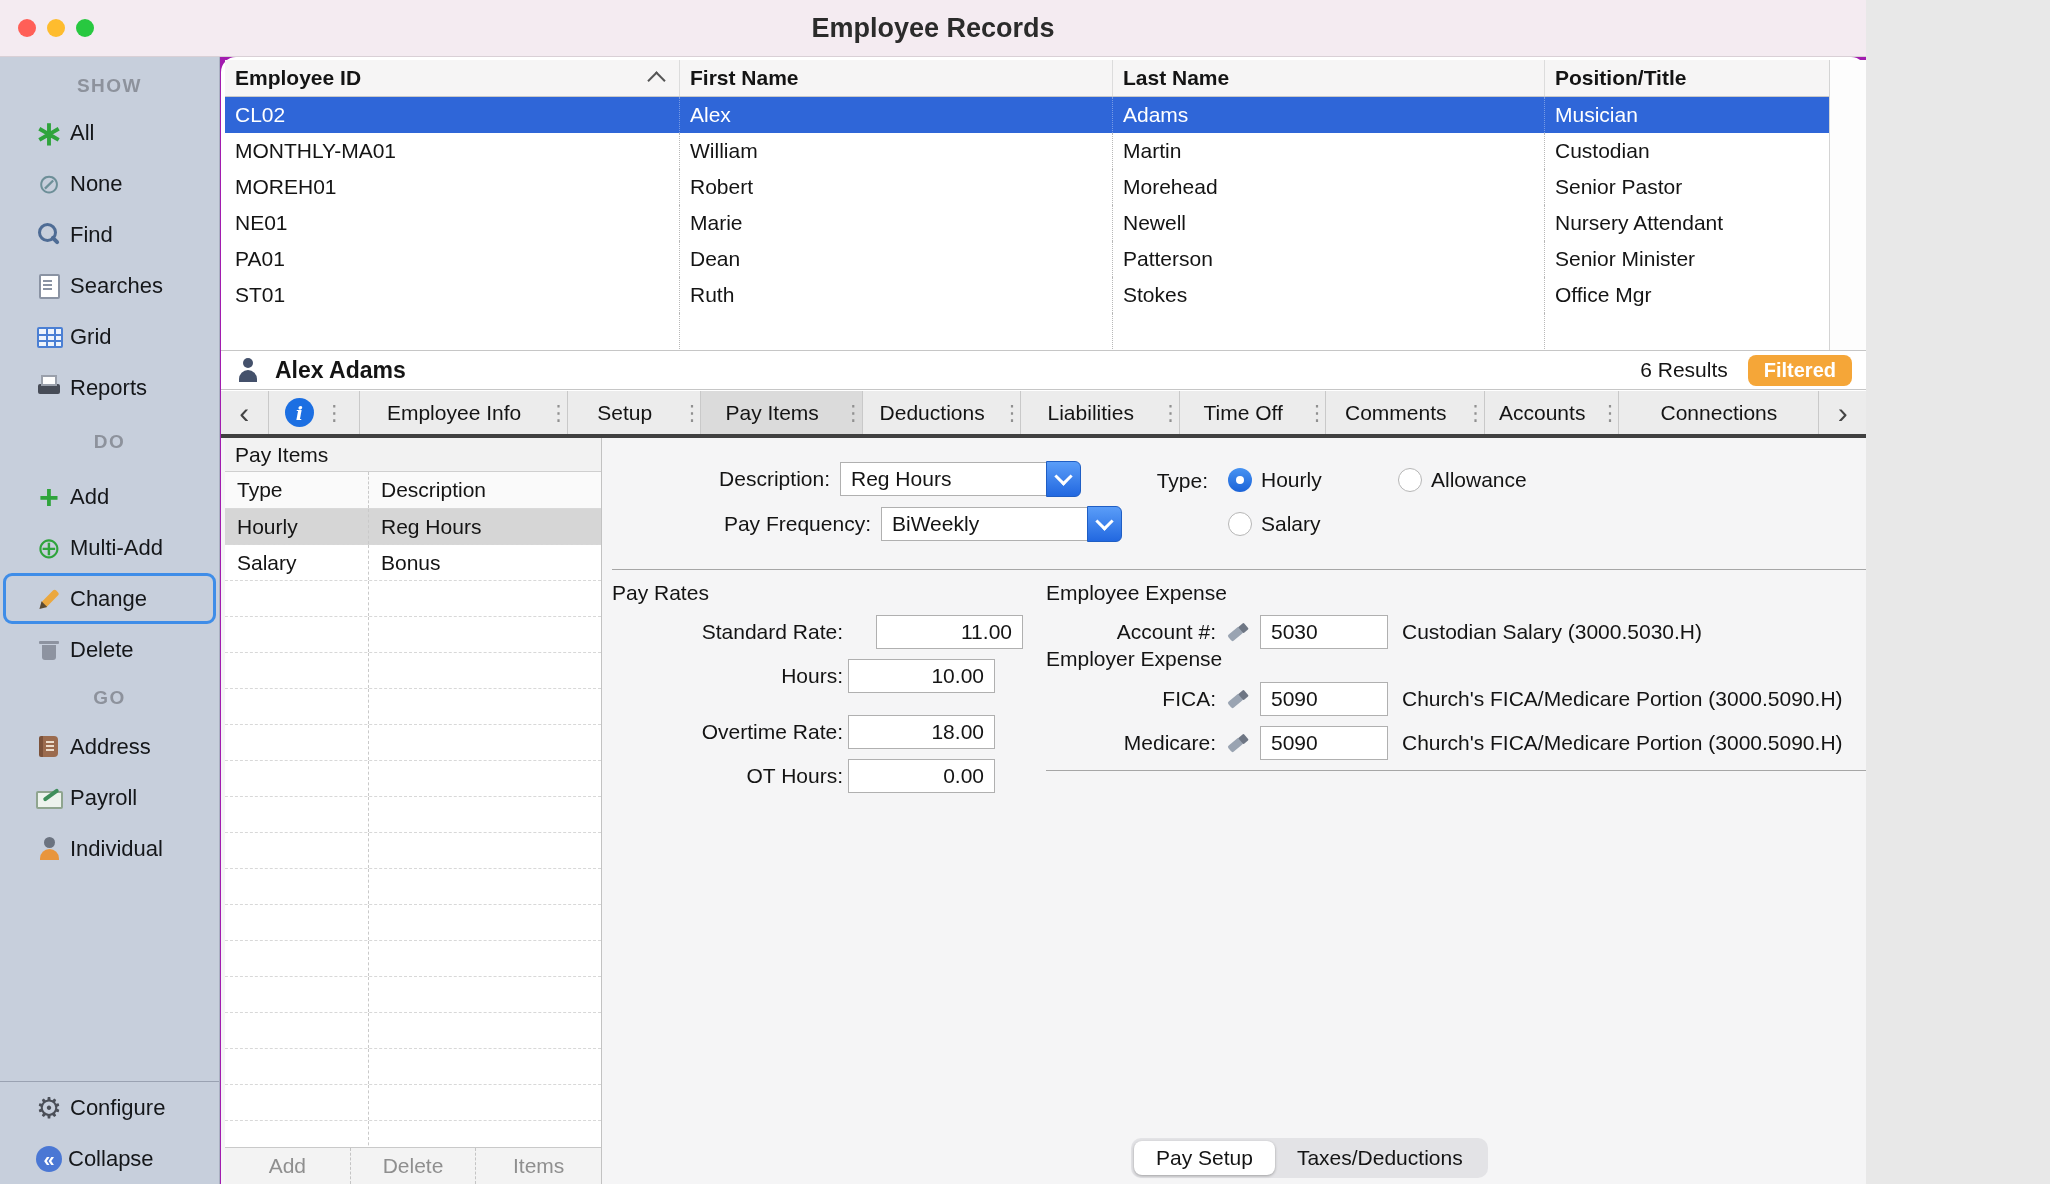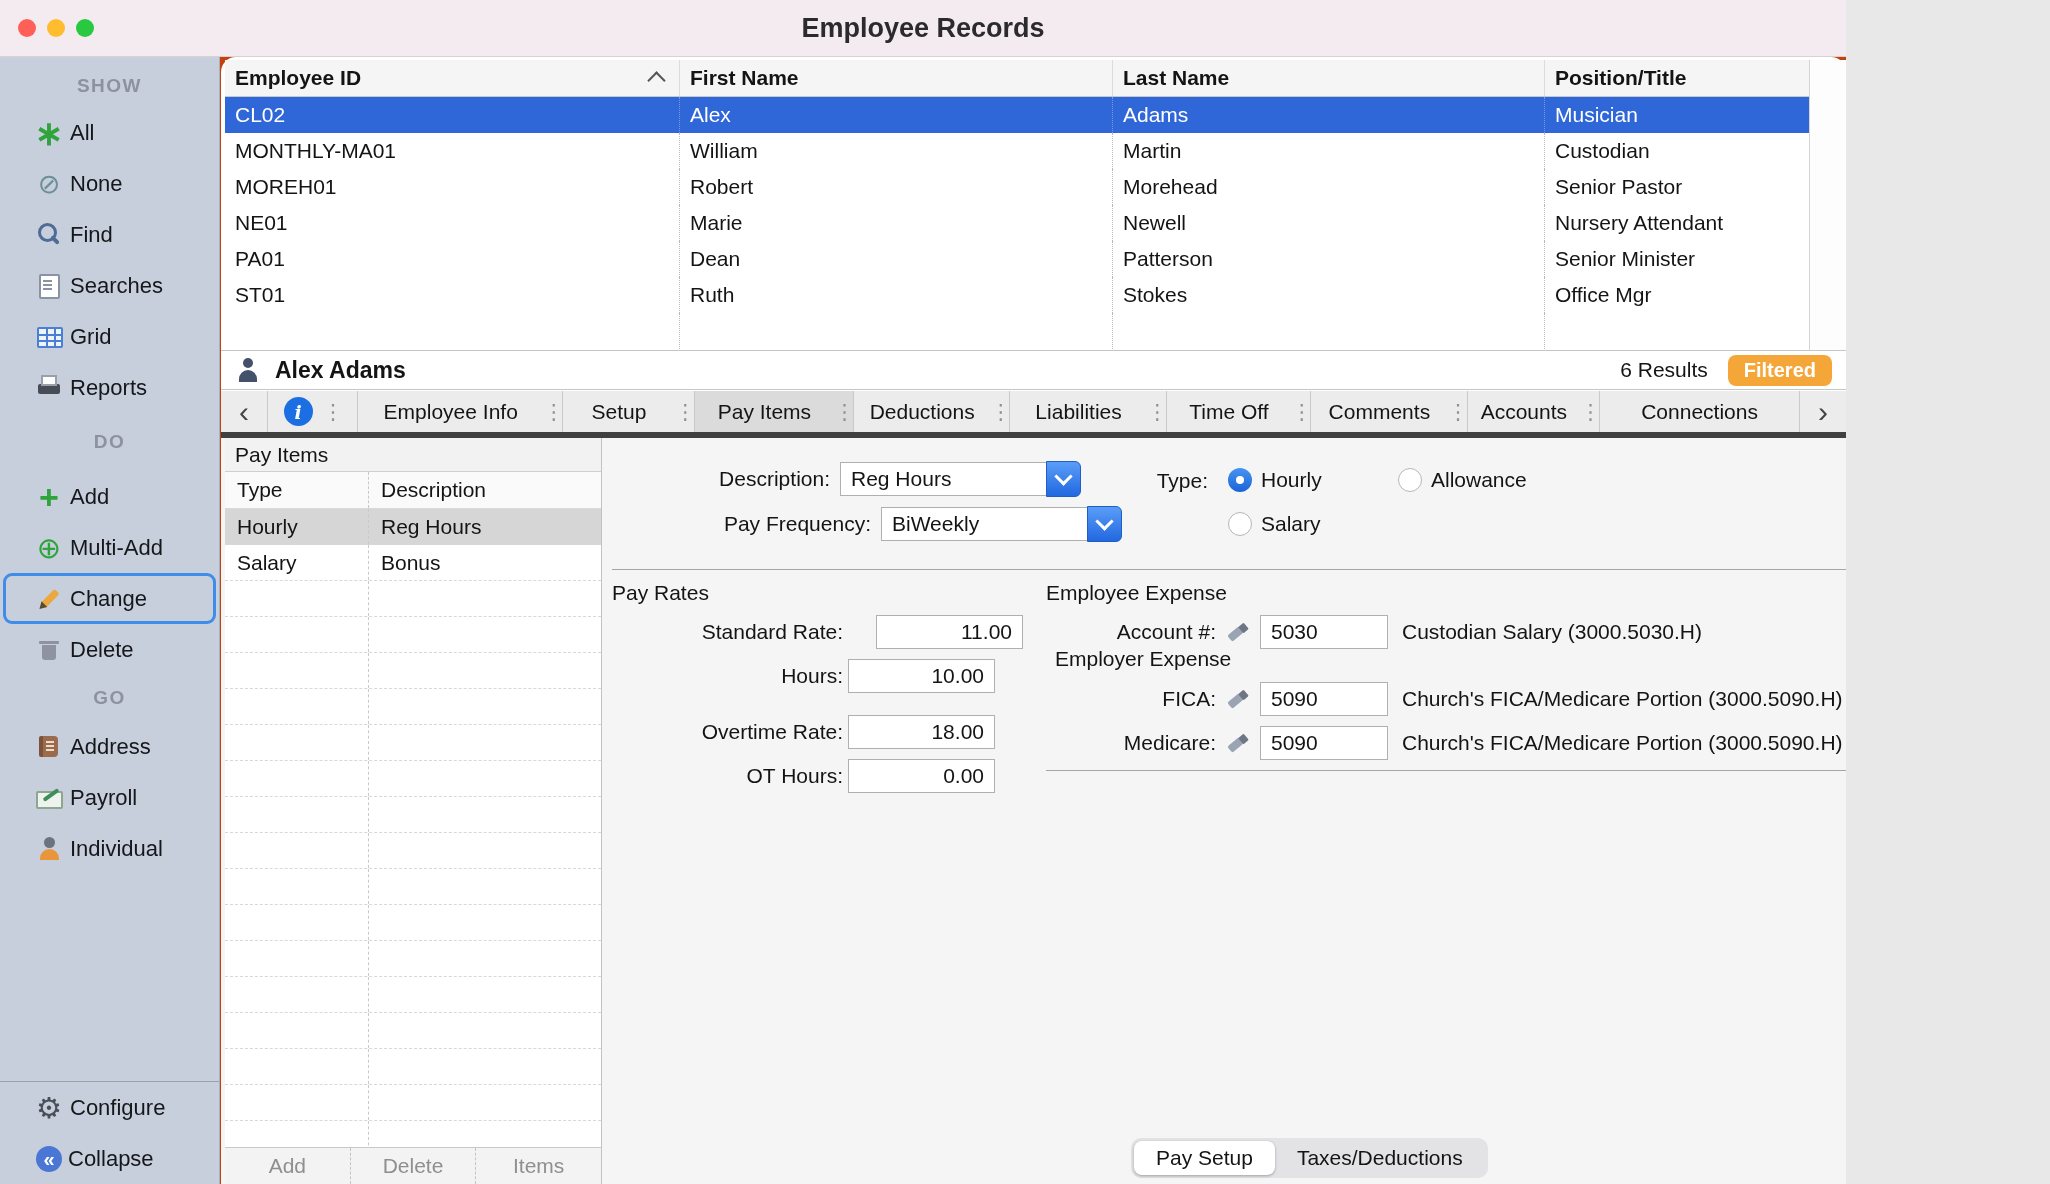--- a/index.html
+++ b/index.html
@@ -1,17 +1,17 @@
 <!DOCTYPE html>
 <html><head>
 <meta charset="utf-8">
 <style>
   html,body{margin:0;padding:0;background:#e8e8e8;}
-  .window{position:relative;width:1846px;height:1184px;background:#c2410c;overflow:hidden;
-    font-family:"Liberation Sans",sans-serif;color:#141414;}
+  .window{position:relative;width:1846px;height:1184px;background:#a21caf;overflow:hidden;
+    font-family:"Liberation Sans",sans-serif;color:#141414;padding-left:20px;}
 
   
   .titlebar{position:absolute;left:0;top:0;right:0;height:56px;background:#f4ebf1;
     border-bottom:1px solid #d9d0d6;display:flex;align-items:center;justify-content:center;}
   .traffic{position:absolute;left:18px;top:19px;display:flex;gap:11px;}
   .light{width:18px;height:18px;border-radius:50%;}
   .l-red{background:#ff5f57;}.l-yellow{background:#febc2e;}.l-green{background:#28c840;}
   .win-title{font-size:27px;font-weight:700;color:#2b2b2b;}
 
   
@@ -101,21 +101,21 @@
     background:#44516b;top:3px;left:8px;}
   .i-person::after{content:"";position:absolute;width:18px;height:12px;border-radius:9px 9px 0 0;
     background:#44516b;top:15px;left:4px;}
   .rec-name{font-size:23px;font-weight:600;margin-left:10px;}
   .rec-results{margin-left:auto;font-size:21px;margin-right:20px;}
   .badge{background:#f5a638;color:#fff;font-weight:700;font-size:20px;border-radius:8px;
     padding:4px 16px;margin-right:14px;}
 
   
   .tab-bar{position:absolute;left:0;right:0;top:334px;height:47px;background:#ececec;
-    border-bottom:6px solid #404040;display:flex;box-sizing:border-box;}
+    border-bottom:4px solid #404040;display:flex;box-sizing:border-box;}
   .tab{display:flex;align-items:center;border-right:1px solid #c9c9c9;box-sizing:border-box;}
   .tab.on{background:#dbdbdb;}
   .tab-lbl{flex:1;text-align:center;font-size:21px;padding:0 6px;white-space:nowrap;}
   .kebab{color:#909090;font-size:21px;margin-right:5px;width:14px;text-align:center;}
   .kebab::before{content:"\22EE";}
   .t-arrow{width:50px;display:flex;align-items:center;justify-content:center;
     border-right:1px solid #c9c9c9;font-size:30px;color:#444;}
   .arrow-l::before{content:"\2039";}
   .arrow-r::before{content:"\203A";}
   .t-arrow.last{border-right:none;margin-left:auto;}
@@ -524,21 +524,21 @@
         </div>
 
         <span class="f-heading" style="left:443px;top:143px;">Employee Expense</span>
         <div class="f-row" style="left:443px;top:175px;">
           <span class="f-label w170">Account #:</span>
           <span class="icon i-lookup"></span>
           <span class="acct">5030</span>
           <span class="acct-desc">Custodian Salary (3000.5030.H)</span>
         </div>
 
-        <span class="f-heading" style="left:443px;top:209px;margin-left:9px;">Employer Expense</span>
+        <span class="f-heading" style="left:443px;top:209px;">Employer Expense</span>
         <div class="f-row" style="left:443px;top:242px;">
           <span class="f-label w170">FICA:</span>
           <span class="icon i-lookup"></span>
           <span class="acct">5090</span>
           <span class="acct-desc">Church's FICA/Medicare Portion (3000.5090.H)</span>
         </div>
         <div class="f-row" style="left:443px;top:286px;">
           <span class="f-label w170">Medicare:</span>
           <span class="icon i-lookup"></span>
           <span class="acct">5090</span>

